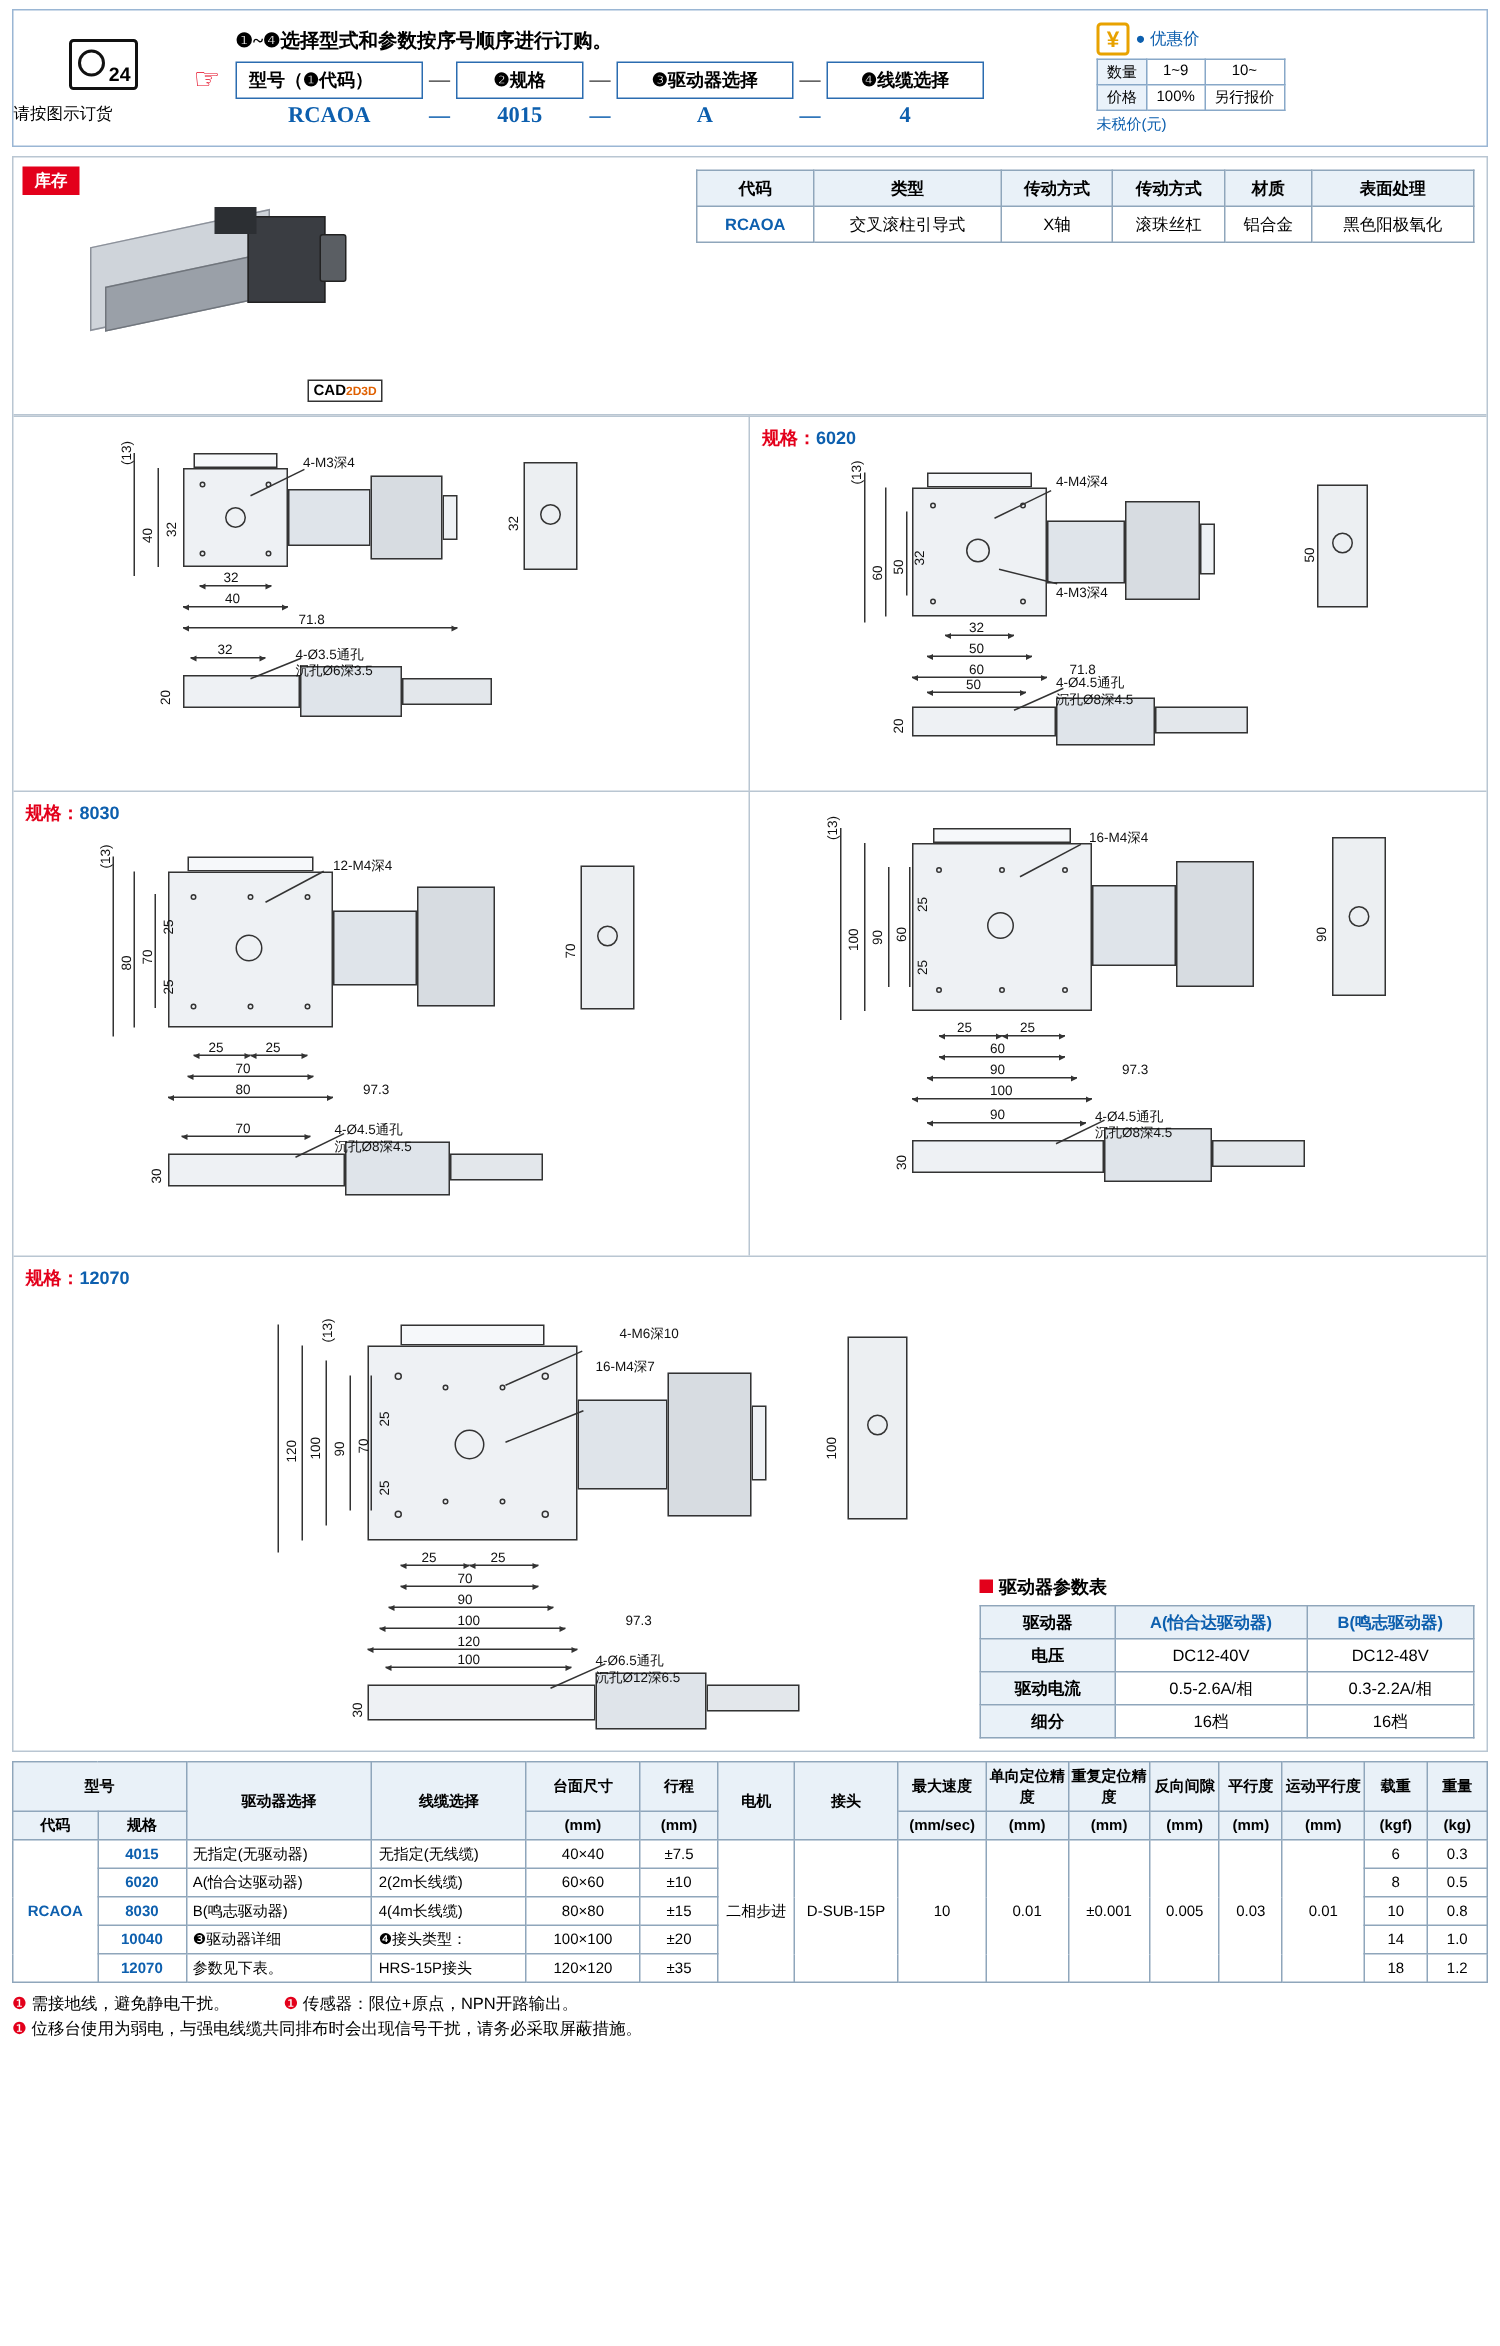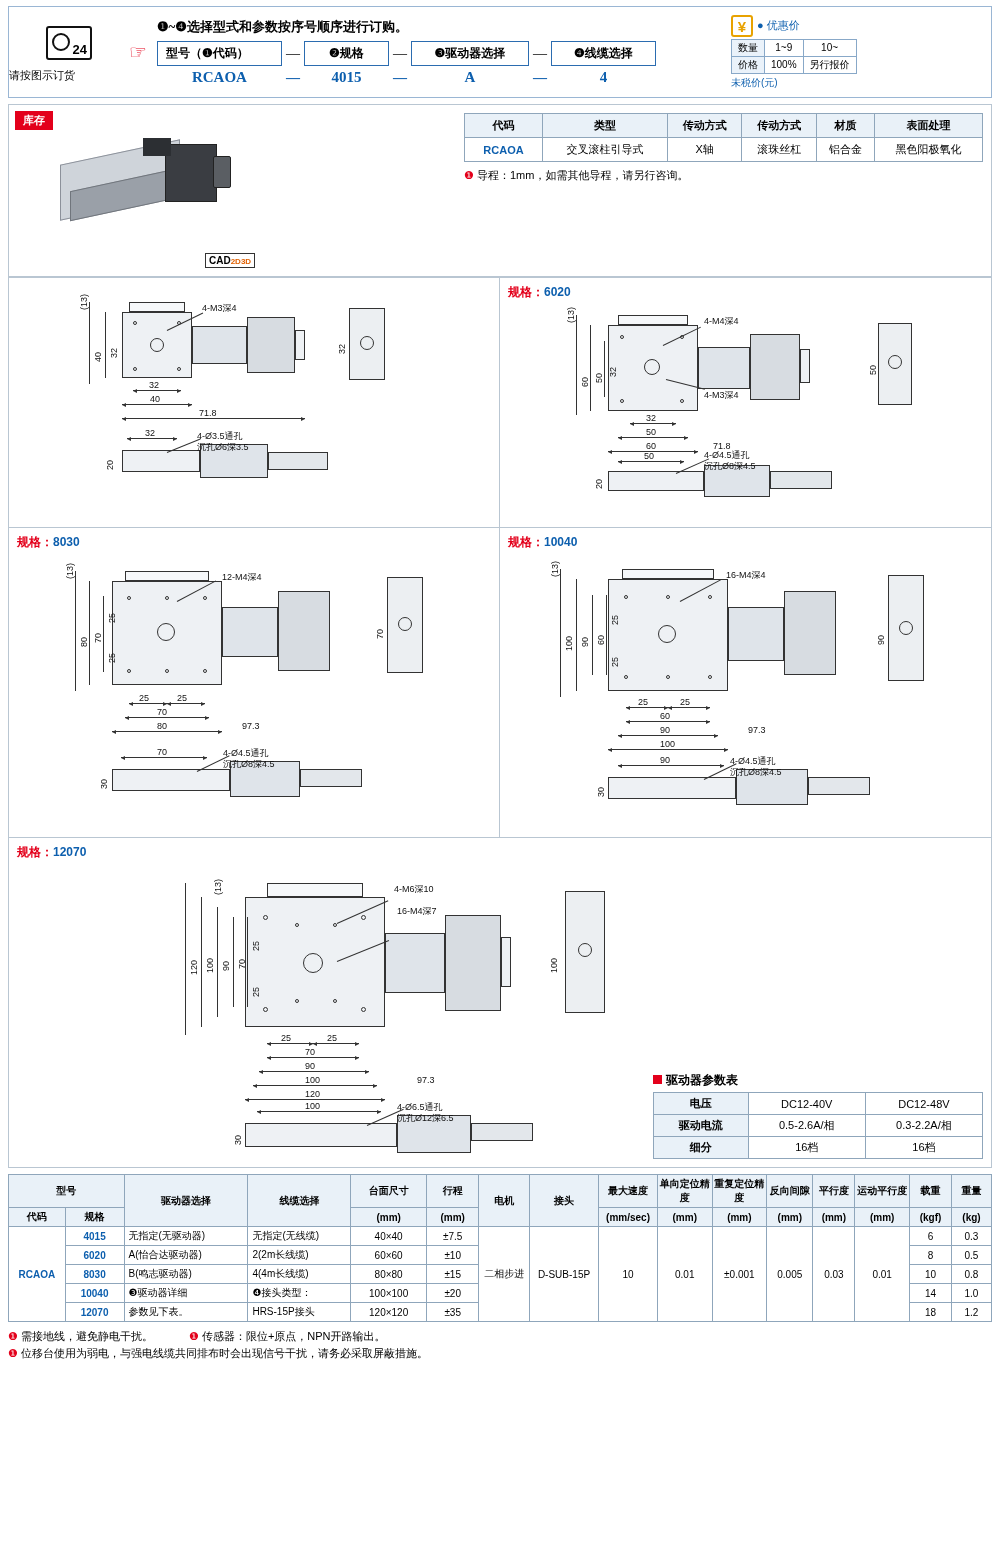--- a/index.html
+++ b/index.html
@@ -245,21 +245,20 @@
           <tr>
             <td class="code">RCAOA</td>
             <td>交叉滚柱引导式</td>
             <td>X轴</td>
             <td>滚珠丝杠</td>
             <td>铝合金</td>
             <td>黑色阳极氧化</td>
           </tr>
         </tbody>
           </table>
-        <div class="spec-note"><span class="rdot">❶</span> <span>导程：1mm，如需其他导程，请另行咨询。</span></div>
       </div>
     </div>
 
     <div class="draw-grid">
 
       <div class="draw-cell">
         <div class="dwg" style="height:220px">
 
           <div class="part" style="left:105px;top:28px;width:70px;height:66px;"></div>
           <div class="part lt" style="left:112px;top:18px;width:56px;height:10px;"></div>
@@ -399,23 +398,20 @@
           <div class="dimline" style="left:104px;top:206px;width:86px;"></div>
           <div class="dimtxt" style="left:140px;top:196px;">70</div>
           <div class="dimtxt rot" style="left:82px;top:238px;">30</div>
           <div class="lead" style="left:180px;top:220px;width:36px;transform:rotate(-26deg);"></div>
           <div class="dimtxt" style="left:206px;top:196px;">4-Ø4.5通孔</div>
           <div class="dimtxt" style="left:206px;top:207px;">沉孔Ø8深4.5</div>
         </div>
       </div>
 
       <div class="draw-cell">
-        <div class="spec-title">
-          <span class="lab">规格：</span><span class="val">10040</span>
-        </div>
         <div class="dwg" style="height:280px">
           <div class="part" style="left:100px;top:28px;width:120px;height:112px;"></div>
           <div class="part lt" style="left:114px;top:18px;width:92px;height:10px;"></div>
           <div class="part dk" style="left:220px;top:56px;width:56px;height:54px;"></div>
           <div class="part" style="left:276px;top:40px;width:52px;height:84px;background:#d7dce1"></div>
           <div class="circ" style="left:150px;top:74px;width:18px;height:18px;"></div>
           <div class="circ" style="left:116px;top:44px;width:4px;height:4px;"></div>
           <div class="circ" style="left:158px;top:44px;width:4px;height:4px;"></div>
           <div class="circ" style="left:200px;top:44px;width:4px;height:4px;"></div>
           <div class="circ" style="left:116px;top:124px;width:4px;height:4px;"></div>
@@ -475,21 +471,21 @@
           <div class="circ" style="left:286px;top:92px;width:20px;height:20px;"></div>
           <div class="circ" style="left:246px;top:54px;width:5px;height:5px;"></div>
           <div class="circ" style="left:344px;top:54px;width:5px;height:5px;"></div>
           <div class="circ" style="left:246px;top:146px;width:5px;height:5px;"></div>
           <div class="circ" style="left:344px;top:146px;width:5px;height:5px;"></div>
           <div class="circ" style="left:278px;top:62px;width:4px;height:4px;"></div>
           <div class="circ" style="left:316px;top:62px;width:4px;height:4px;"></div>
           <div class="circ" style="left:278px;top:138px;width:4px;height:4px;"></div>
           <div class="circ" style="left:316px;top:138px;width:4px;height:4px;"></div>
           <div class="lead" style="left:320px;top:62px;width:56px;transform:rotate(-24deg);"></div>
-          <div class="dimtxt" style="left:377px;top:22px;">4-M6深10</div>
+          <div class="dimtxt" style="left:396px;top:22px;">4-M6深10</div>
           <div class="lead" style="left:320px;top:100px;width:56px;transform:rotate(-22deg);"></div>
           <div class="dimtxt" style="left:380px;top:44px;">16-M4深7</div>
           <div class="dimtxt rot" style="left:196px;top:34px;">(13)</div>
           <div class="vdim" style="left:168px;top:22px;height:152px;"></div>
           <div class="vdim" style="left:184px;top:36px;height:130px;"></div>
           <div class="vdim" style="left:200px;top:46px;height:110px;"></div>
           <div class="vdim" style="left:216px;top:56px;height:90px;"></div>
           <div class="vdim" style="left:230px;top:56px;height:45px;"></div>
           <div class="vdim" style="left:230px;top:101px;height:45px;"></div>
           <div class="dimtxt rot" style="left:172px;top:114px;">120</div>
@@ -524,20 +520,25 @@
           <div class="dimtxt rot" style="left:216px;top:284px;">30</div>
           <div class="lead" style="left:350px;top:264px;width:40px;transform:rotate(-24deg);"></div>
           <div class="dimtxt" style="left:380px;top:240px;">4-Ø6.5通孔</div>
           <div class="dimtxt" style="left:380px;top:251px;">沉孔Ø12深6.5</div>
         </div>
 
         <div class="driver-box">
           <div class="driver-title"><span class="sq"></span><span>驱动器参数表</span></div>
           <table class="dtable">
             <tbody>
+                <tr>
+              <th style="width:90px">驱动器</th>
+              <th class="bluebold">A(怡合达驱动器)</th>
+              <th class="bluebold">B(鸣志驱动器)</th>
+            </tr>
             <tr>
               <th>电压</th>
               <td>DC12-40V</td>
               <td>DC12-48V</td>
             </tr>
             <tr>
               <th>驱动电流</th>
               <td>0.5-2.6A/相</td>
               <td>0.3-2.2A/相</td>
             </tr>

